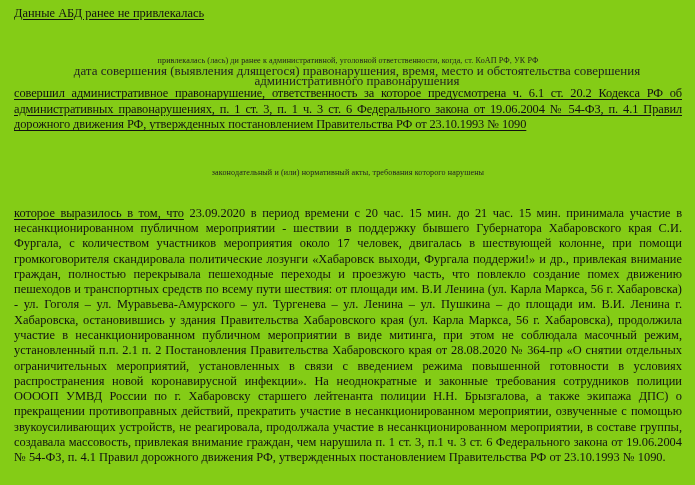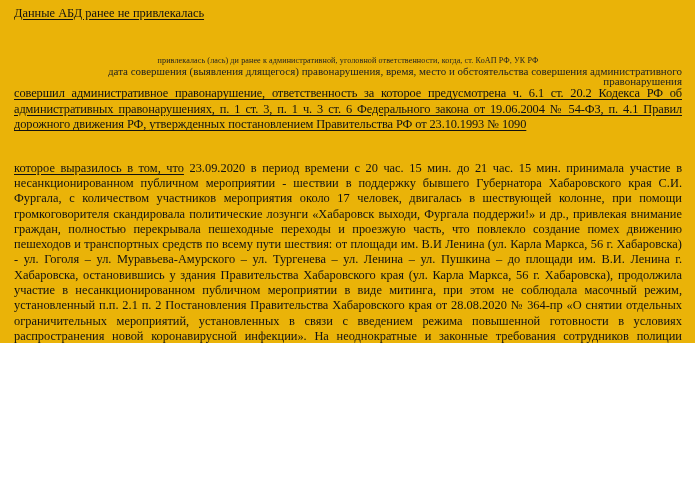--- a/index.html
+++ b/index.html
@@ -7,23 +7,23 @@
     padding: 0;
     background: #ffffff;
   }
   body {
     font-family: "Liberation Serif", serif;
     color: #111111;
   }
   .page {
     position: relative;
     width: 695px;
-    height: 343px;
+    height: 485px;
     overflow: hidden;
-    background: #eab308;
+    background: #84cc16;
     padding: 0;
   }
   .doc {
     position: absolute;
     left: 14px;
     top: 6px;
     width: 668px;
   }
   .line {
     font-size: 12.4px;
@@ -36,24 +36,24 @@
   }
   .caption {
     font-size: 8.1px;
     line-height: 10px;
     text-align: center;
     color: #222;
     letter-spacing: 0.1px;
     margin-top: 35px;
   }
   .caption-left {
-    font-size: 11px;
+    font-size: 13px;
     line-height: 10px;
     color: #222;
-    text-align: right;
+    text-align: center;
     padding-left: 18px;
   }
   .block-just {
     font-size: 12.4px;
     line-height: 15.3px;
     text-align: justify;
     text-justify: inter-word;
     margin-top: 25px;
   }
   .tight { letter-spacing: -0.1px; }
@@ -64,20 +64,21 @@
 
 <div class="page">
   <div class="doc">
 
     <div class="line ul">Данные АБД ранее не привлекалась</div>
     <div class="caption">привлекалась (лась) ди ранее к административной, уголовной ответственности, когда, ст. КоАП РФ, УК РФ</div>
 
     <div class="caption-left">дата совершения (выявления длящегося) правонарушения, время, место и обстоятельства совершения административного правонарушения</div>
 
     <div class="line ul tight" style="white-space:normal; text-align:justify;">совершил   административное   правонарушение,  ответственность  за  которое  предусмотрена ч. 6.1 ст. 20.2 Кодекса   РФ об административных правонарушениях, п. 1 ст. 3, п. 1 ч. 3 ст. 6 Федерального закона от 19.06.2004 № 54-ФЗ, п. 4.1 Правил дорожного движения РФ, утвержденных постановлением Правительства РФ от 23.10.1993 № 1090</div>
+    <div class="caption sub-center">законодательный и (или) нормативный акты, требования которого нарушены</div>
 
     <div style="height:3px"></div>
 
     <div class="block-just">
       <span class="ul">которое выразилось в том, что</span>
       <span>23.09.2020 в период времени с 20 час. 15 мин. до 21 час. 15 мин. принимала участие в несанкционированном публичном мероприятии - шествии в поддержку бывшего Губернатора Хабаровского края С.И. Фургала, с количеством участников мероприятия около 17 человек, двигалась в шествующей колонне, при помощи громкоговорителя скандировала политические лозунги «Хабаровск выходи, Фургала поддержи!» и др., привлекая внимание граждан, полностью перекрывала пешеходные переходы и проезжую часть, что повлекло создание помех движению пешеходов и транспортных средств по всему пути шествия: от площади им. В.И Ленина (ул. Карла Маркса, 56 г. Хабаровска) - ул. Гоголя – ул. Муравьева-Амурского – ул. Тургенева – ул. Ленина – ул. Пушкина – до площади им. В.И. Ленина г. Хабаровска, остановившись у здания Правительства Хабаровского края (ул. Карла Маркса, 56 г. Хабаровска), продолжила участие в несанкционированном публичном мероприятии в виде митинга, при этом не соблюдала масочный режим, установленный п.п. 2.1 п. 2 Постановления Правительства Хабаровского края от 28.08.2020 № 364-пр «О снятии отдельных ограничительных мероприятий, установленных в связи с введением режима повышенной готовности в условиях распространения новой коронавирусной инфекции». На неоднократные и законные требования сотрудников полиции ООООП УМВД России по г. Хабаровску старшего лейтенанта полиции Н.Н. Брызгалова, а также экипажа ДПС) о прекращении противоправных действий, прекратить участие в несанкционированном мероприятии, озвученные с помощью звукоусиливающих устройств, не реагировала, продолжала участие в несанкционированном мероприятии, в составе группы, создавала массовость, привлекая внимание граждан, чем нарушила п. 1 ст. 3, п.1 ч. 3 ст. 6 Федерального закона от 19.06.2004 № 54-ФЗ, п. 4.1 Правил дорожного движения РФ, утвержденных постановлением Правительства РФ от 23.10.1993 № 1090.</span>
     </div>
 
   </div>
 </div>

